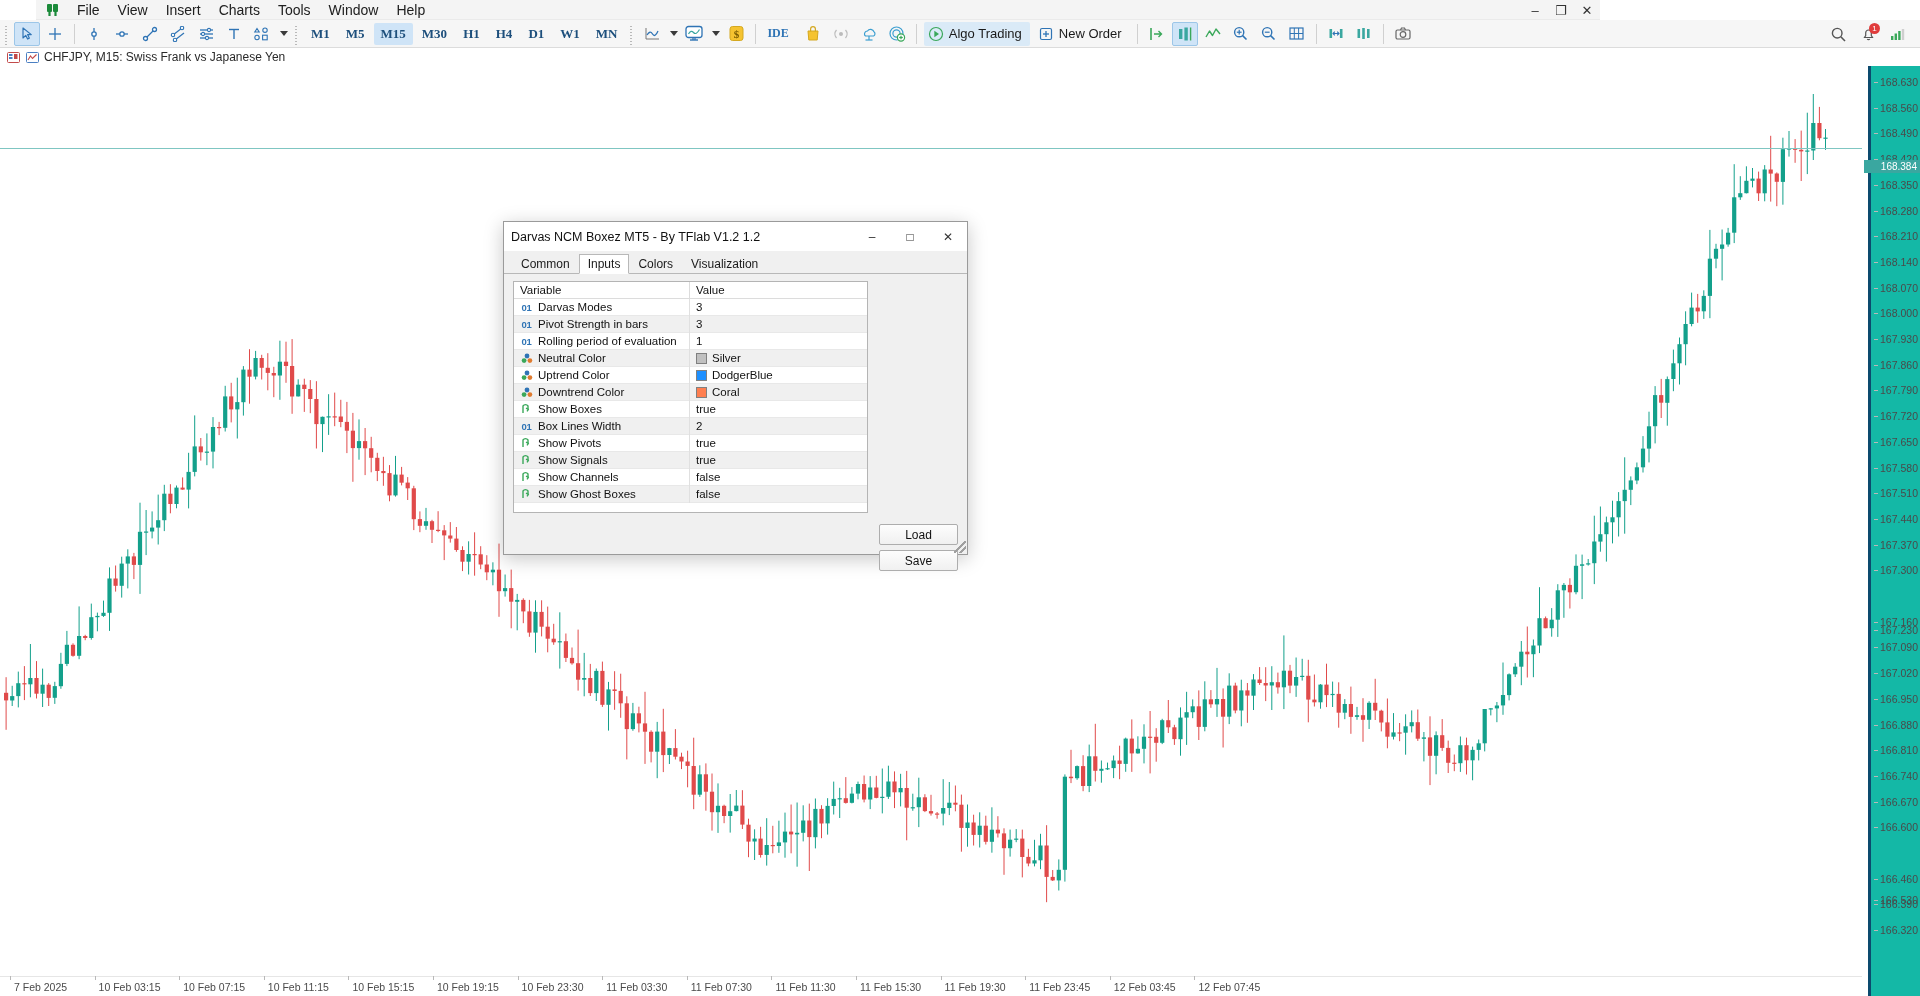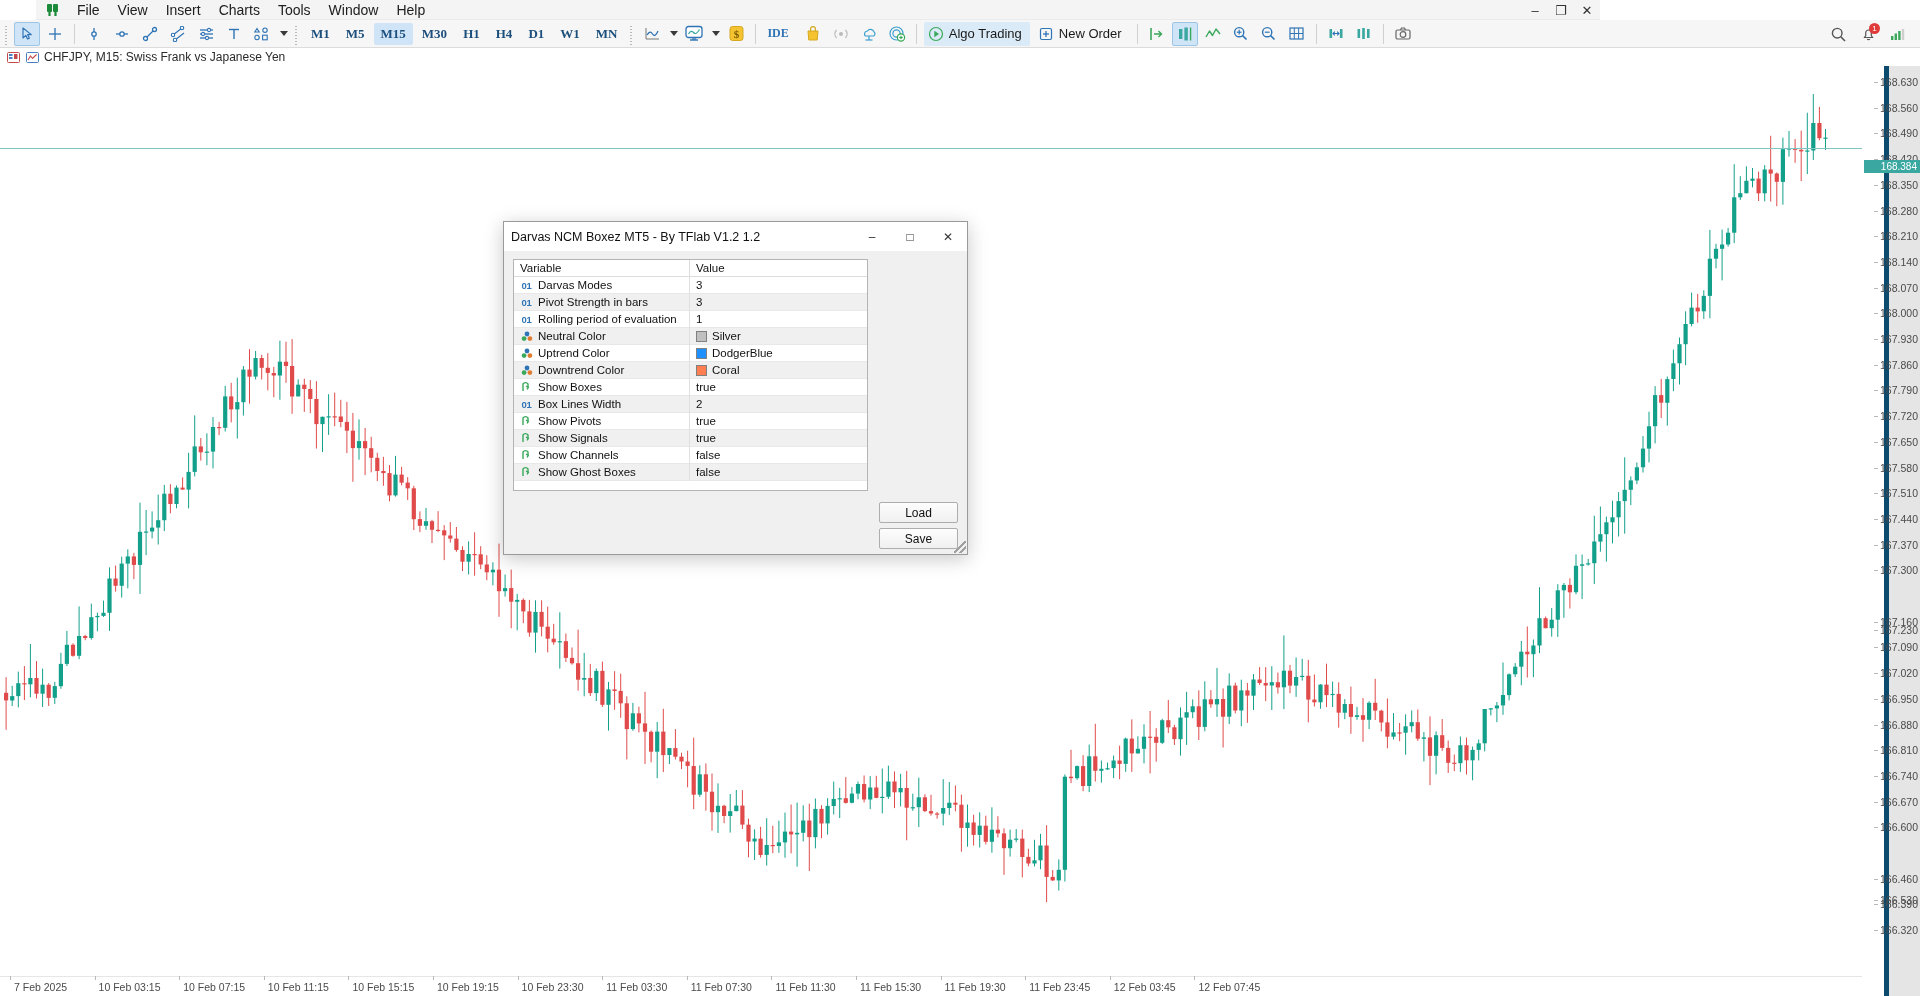--- a/index.html
+++ b/index.html
@@ -129,22 +129,22 @@
   .chart-tab {
     position: absolute; top: 0; left: 0; width: 1920px; height: 18px;
     display: flex; align-items: center; gap: 5px; padding-left: 6px;
     font-size: 12px; color: #2a2a2a;
     background: #ffffff;
   }
   .chart-tab-icon {
     width: 14px; height: 12px; display: inline-flex; align-items: center; justify-content: center;
   }
   .price-axis {
-    position: absolute; top: 18px; right: 0; width: 36px; height: 930px;
-    background: #e5e5e5; border-left: 5px solid #0c4a6e;
+    position: absolute; top: 18px; right: 0; width: 52px; height: 930px;
+    background: #14b8a6; border-left: 3px solid #0c4a6e;
   }
   .price-tick {
     position: absolute; right: 2px;
     font-size: 10.5px; color: #4a4a4a; white-space: nowrap;
   }
   .price-tick::before {
     content: ""; position: absolute; left: -6px; top: 50%;
     width: 4px; height: 1px; background: #b8b8b8;
   }
   .price-current {
@@ -1265,20 +1265,26 @@
 
   <div class="dialog">
 
     <div class="dlg-titlebar">
       <div class="dlg-title">Darvas NCM Boxez MT5 - By TFlab V1.2 1.2</div>
       <div class="dlg-btn">–</div>
       <div class="dlg-btn">□</div>
       <div class="dlg-btn close">✕</div>
     </div>
 
+    <div class="dlg-tabs">
+      <div class="dlg-tab">Common</div>
+      <div class="dlg-tab active">Inputs</div>
+      <div class="dlg-tab">Colors</div>
+      <div class="dlg-tab">Visualization</div>
+    </div>
 
     <div class="dlg-body">
 
       <div class="params-table">
         <div class="pt-head">
           <div class="c1">Variable</div>
           <div class="c2">Value</div>
         </div>
         <div id="rows-host">
             <div class="pt-row">

